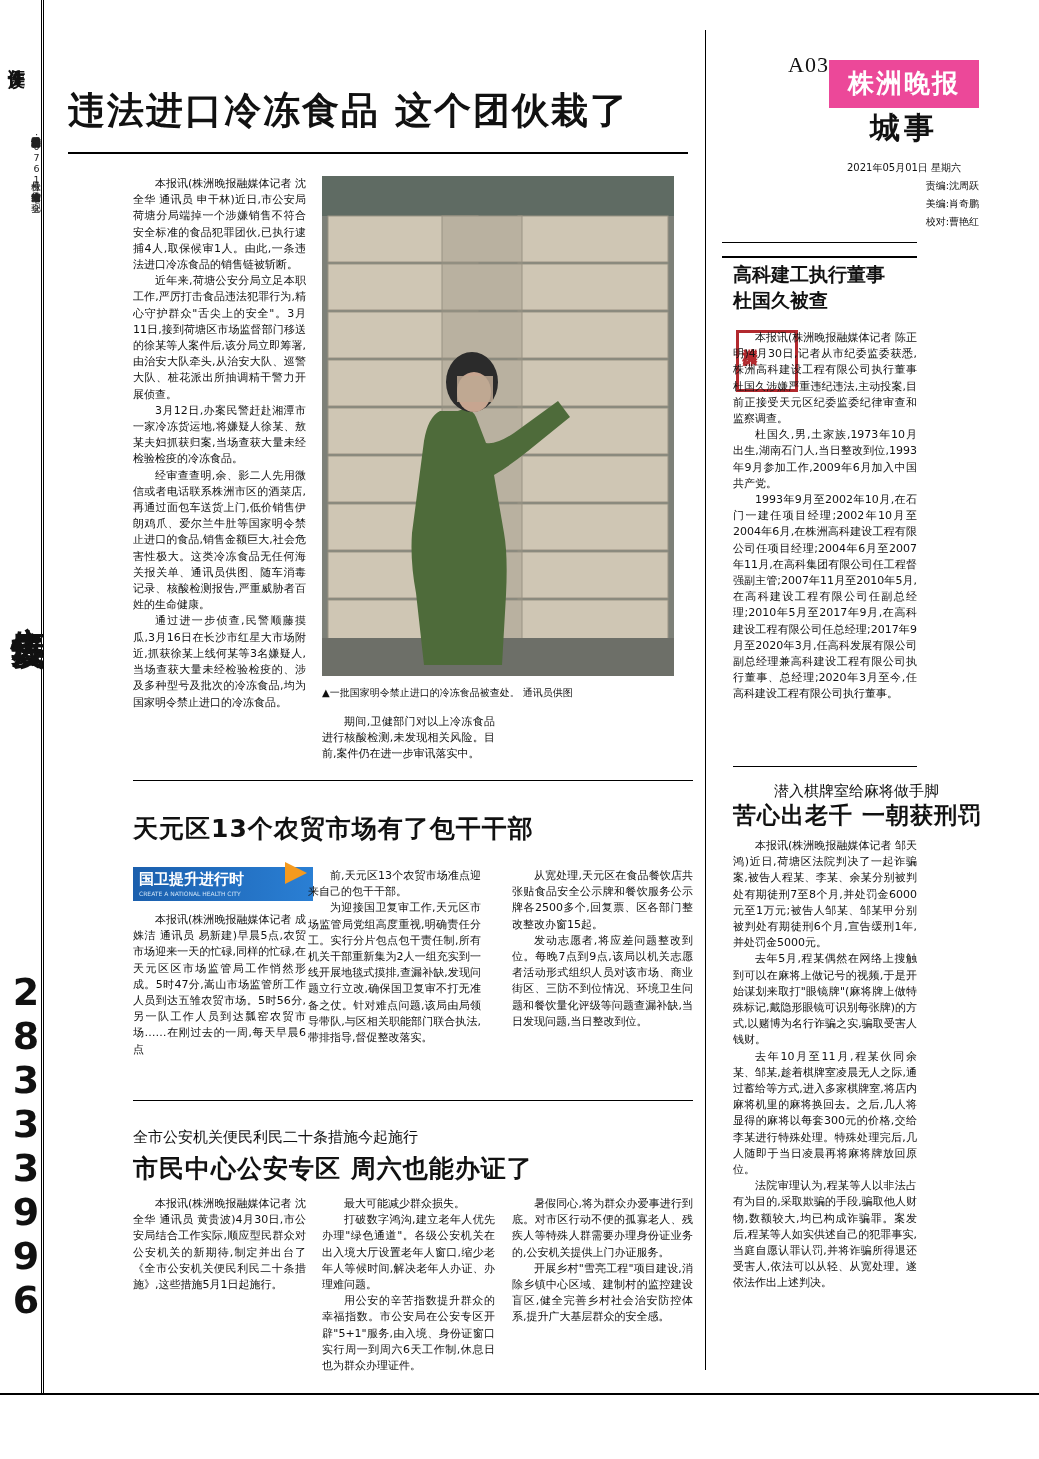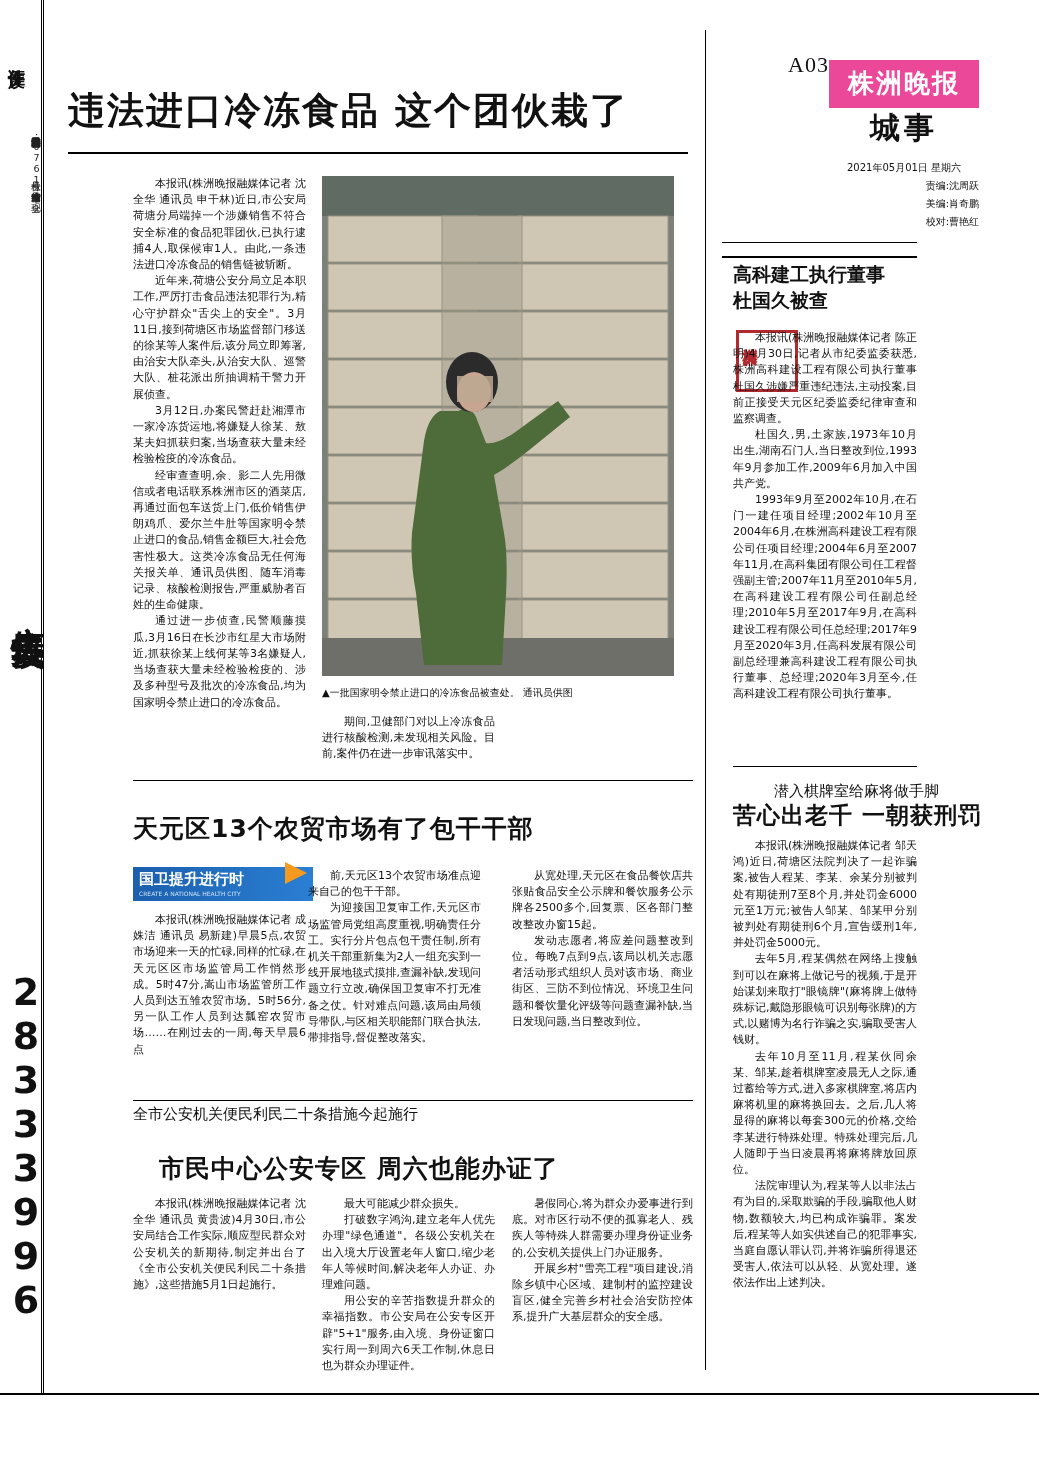--- a/index.html
+++ b/index.html
@@ -163,22 +163,22 @@
       <p>前,天元区13个农贸市场准点迎来自己的包干干部。</p>
       <p>为迎接国卫复审工作,天元区市场监管局党组高度重视,明确责任分工。实行分片包点包干责任制,所有机关干部重新集为2人一组充实到一线开展地毯式摸排,查漏补缺,发现问题立行立改,确保国卫复审不打无准备之仗。针对难点问题,该局由局领导带队,与区相关职能部门联合执法,带排指导,督促整改落实。</p>
     </div>
   <div class="col" style="left:512px;top:868px;width:181px;">
       <p>从宽处理,天元区在食品餐饮店共张贴食品安全公示牌和餐饮服务公示牌各2500多个,回复票、区各部门整改整改办窗15起。</p>
       <p>发动志愿者,将应差问题整改到位。每晚7点到9点,该局以机关志愿者活动形式组织人员对该市场、商业街区、三防不到位情况、环境卫生问题和餐饮量化评级等问题查漏补缺,当日发现问题,当日整改到位。</p>
     </div>
 
   <div class="hrule" style="left:133px;top:1100px;width:560px;"></div>
 
-  <div class="sec-title kicker" style="left:133px;top:1105px;font-size:15px;font-weight:normal;">全市公安机关便民利民二十条措施今起施行</div>
-  <div class="sec-title" style="left:133px;top:1152px;font-size:25px;letter-spacing:1px;margin-left:26px;">市民中心公安专区 周六也能办证了</div>
+  <div class="sec-title kicker" style="left:133px;top:1128px;font-size:15px;font-weight:normal;">全市公安机关便民利民二十条措施今起施行</div>
+  <div class="sec-title" style="left:133px;top:1152px;font-size:25px;letter-spacing:1px;">市民中心公安专区 周六也能办证了</div>
 
   <div class="col" style="left:133px;top:1196px;width:173px;">
       <p>本报讯(株洲晚报融媒体记者 沈全华 通讯员 黄贵波)4月30日,市公安局结合工作实际,顺应型民群众对公安机关的新期待,制定并出台了《全市公安机关便民利民二十条措施》,这些措施5月1日起施行。</p>
     </div>
   <div class="col" style="left:322px;top:1196px;width:173px;">
       <p>最大可能减少群众损失。</p>
       <p>打破数字鸿沟,建立老年人优先办理"绿色通道"。各级公安机关在出入境大厅设置老年人窗口,缩少老年人等候时间,解决老年人办证、办理难问题。</p>
       <p>用公安的辛苦指数提升群众的幸福指数。市公安局在公安专区开辟"5+1"服务,由入境、身份证窗口实行周一到周六6天工作制,休息日也为群众办理证件。</p>
     </div>
   <div class="col" style="left:512px;top:1196px;width:181px;">

